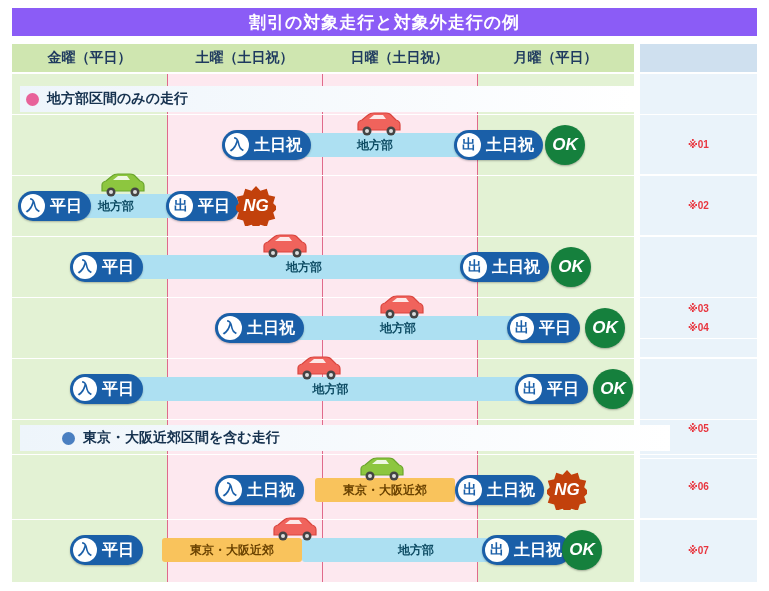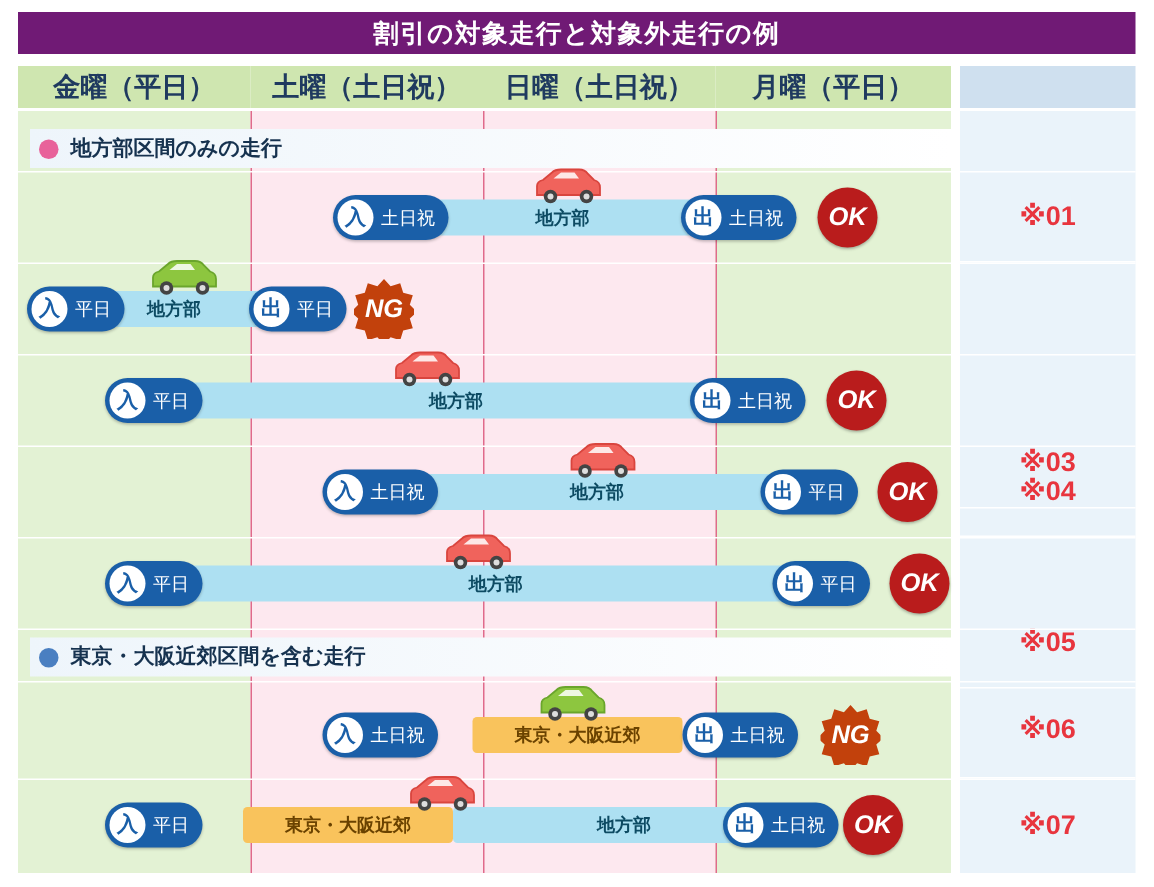--- a/index.html
+++ b/index.html
@@ -7,31 +7,31 @@
     width:769px;height:591px;
     background:#ffffff;
     font-family:"Liberation Sans","DejaVu Sans",sans-serif;
     overflow:hidden;
   }
   #root{position:relative;width:769px;height:591px;}
 
   
   .title-bar{
     position:absolute;left:12px;top:8px;width:745px;height:28px;
-    background:#701a75;color:#ffffff;
+    background:#8b5cf6;color:#ffffff;
     font-size:17px;font-weight:bold;letter-spacing:1px;
     display:flex;align-items:center;justify-content:center;
   }
 
   
   .head-row{position:absolute;left:12px;top:44px;height:28px;}
   .head-cell{
     position:absolute;top:0;height:28px;
     background:#cfe6b0;border-right:2px solid #ffffff;
-    color:#1f3a5f;font-size:18px;font-weight:bold;
+    color:#1f3a5f;font-size:14px;font-weight:bold;
     display:flex;align-items:center;justify-content:center;
   }
   .head-cell.note{background:#cfe0ef;}
 
   
   .col{position:absolute;top:74px;height:508px;}
   .col.fri{background:#e3f2d4;}
   .col.sat{background:#fde8ef;}
   .col.sun{background:#fde8ef;}
   .col.mon{background:#e3f2d4;}
@@ -46,21 +46,21 @@
   }
   .band .dot{width:13px;height:13px;border-radius:50%;margin:0 8px 0 6px;}
   .band .dot.pink{background:#e8629a;}
   .band .dot.blue{background:#4a7fc1;}
   .band .txt{font-size:14px;font-weight:bold;color:#16324f;text-align:center;}
 
   
   .note-cell{
     position:absolute;left:640px;width:117px;
     display:flex;align-items:center;justify-content:center;
-    color:#e8353e;font-size:18px;font-weight:bold;
+    color:#e8353e;font-size:10px;font-weight:bold;
     border-bottom:1px solid #ffffff;
   }
 
   
   .row-sep{position:absolute;left:12px;width:745px;height:1px;background:#ffffff;}
 
   
   .trip{position:absolute;height:26px;}
   .bar{
     position:absolute;top:0;height:24px;border-radius:3px;
@@ -77,30 +77,30 @@
     display:flex;align-items:center;padding:0 9px 0 3px;
     box-shadow:0 1px 2px rgba(0,0,0,.25);
   }
   .badge .circ{
     width:24px;height:24px;border-radius:50%;
     background:#ffffff;color:#1a5fa8;
     font-size:14px;font-weight:bold;
     display:flex;align-items:center;justify-content:center;
     margin-right:5px;
   }
-  .badge .lbl{font-size:12px;font-weight:normal;white-space:nowrap;}
+  .badge .lbl{font-size:16px;font-weight:bold;white-space:nowrap;}
 
   
   .mark{
     position:absolute;top:-8px;width:40px;height:40px;
     display:flex;align-items:center;justify-content:center;
     font-size:17px;font-weight:bold;color:#ffffff;
     font-style:italic;
   }
-  .mark.ok{background:#b91c1c;border-radius:50%;box-shadow:0 1px 2px rgba(0,0,0,.3);}
+  .mark.ok{background:#15803d;border-radius:50%;box-shadow:0 1px 2px rgba(0,0,0,.3);}
   .mark.ng{
     background:#c2410c;
     clip-path:polygon(50% 0%,61% 12%,77% 7%,82% 23%,98% 27%,93% 43%,105% 55%,
       93% 66%,98% 82%,82% 86%,77% 102%,61% 97%,50% 109%,39% 97%,23% 102%,
       18% 86%,2% 82%,7% 66%,-5% 55%,7% 43%,2% 27%,18% 23%,23% 7%,39% 12%);
   }
 
   
   .car{position:absolute;width:52px;height:26px;}
   .car svg{width:52px;height:26px;display:block;}
@@ -175,20 +175,21 @@
     <div class="badge" style="left:0px;">
       <span class="circ">入</span>
       <span class="lbl">平日</span>
     </div>
     <div class="badge" style="left:148px;">
       <span class="circ">出</span>
       <span class="lbl">平日</span>
     </div>
     <div class="mark ng" style="left:218px;">NG</div>
   </div>
+  <div class="note-cell" style="top:175px;height:60px;">※02</div>
 
   <div class="row-sep" style="top:236px;"></div>
   <div class="trip" style="left:70px;top:255px;width:480px;">
     <div class="bar local" style="left:28px;width:412px;">地方部</div>
     <div class="car" style="left:188px;top:-22px;">
       <svg viewBox="0 0 52 26">
           <path d="M6 19 L6 13 Q6 10 10 9 L16 4 Q18 2 22 2 L34 2 Q38 2 40 5 L44 9 Q48 10 48 14 L48 19 Z" fill="#f0635c" stroke="#d9453e" stroke-width="1.2"></path>
           <path d="M17 8 L22 4 L31 4 L34 8 Z" fill="#ffffff" opacity=".85"></path>
           <circle cx="15" cy="20" r="4.5" fill="#444"></circle>
           <circle cx="15" cy="20" r="2" fill="#ddd"></circle>
@@ -252,21 +253,21 @@
     </div>
     <div class="badge" style="left:445px;">
       <span class="circ">出</span>
       <span class="lbl">平日</span>
     </div>
     <div class="mark ok" style="left:523px;">OK</div>
   </div>
   <div class="note-cell" style="top:358px;height:60px;margin-top:40px;">※05</div>
 
   <div class="row-sep" style="top:419px;"></div>
-  <div class="band" style="top:425px;">
+  <div class="band" style="top:425px;padding-left:36px;">
     <span class="dot blue"></span>
     <span class="txt">東京・大阪近郊区間を含む走行</span>
   </div>
 
   <div class="row-sep" style="top:454px;"></div>
   <div class="trip" style="left:215px;top:478px;width:390px;">
     <div class="bar suburb" style="left:100px;width:140px;">東京・大阪近郊</div>
     <div class="car" style="left:140px;top:-22px;">
       <svg viewBox="0 0 52 26">
           <path d="M6 19 L6 13 Q6 10 10 9 L16 4 Q18 2 22 2 L34 2 Q38 2 40 5 L44 9 Q48 10 48 14 L48 19 Z" fill="#8dc63f" stroke="#6aa52c" stroke-width="1.2"></path>

